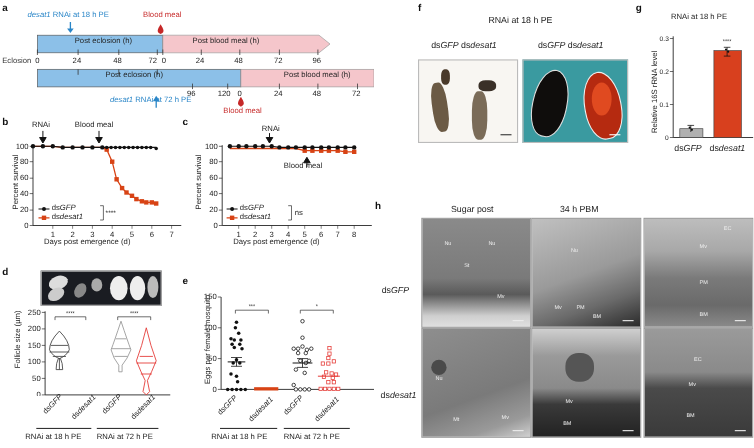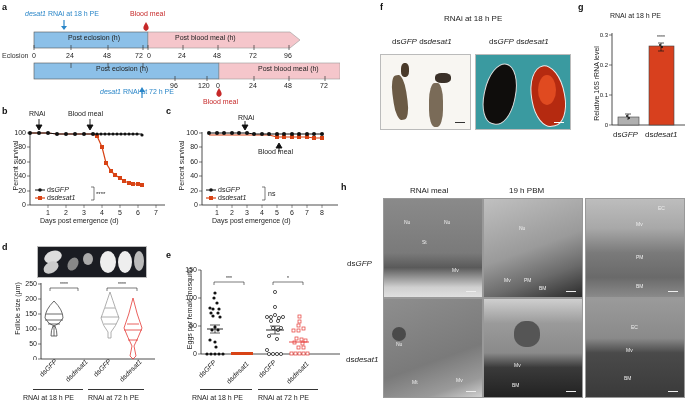--- a/index.html
+++ b/index.html
@@ -517,22 +517,22 @@
         <circle cx="64" cy="22" r="1"></circle>
       </g>
     <text x="63" y="14" font-size="5" text-anchor="middle" fill="#222">****</text>
   </svg>
   <div class="abs t8" style="left:613px;top:130px;"><span>ds</span><i>GFP</i></div>
   <div class="abs t8" style="left:645px;top:130px;"><span>ds</span><i>desat1</i></div>
 </div>
 
 <div>
   <div class="plabel" style="left:341px;top:182px;">h</div>
-  <div class="abs t8" style="left:410px;top:186px;">RNAi meal</div>
-  <div class="abs t8" style="left:509px;top:186px;">19 h PBM</div>
+  <div class="abs t8" style="left:410px;top:186px;">Sugar post</div>
+  <div class="abs t8" style="left:509px;top:186px;">34 h PBM</div>
   <div class="abs t8" style="left:347px;top:259px;"><span>ds</span><i>GFP</i></div>
   <div class="abs t8" style="left:346px;top:355px;"><span>ds</span><i>desat1</i></div>
 
   <div class="em-tile" style="left:383px;top:198px;width:98px;height:98px;background:linear-gradient(180deg,#8a8a8a 0%,#7a7a7a 55%,#5a5a5a 70%,#cfcfcf 90%,#e0e0e0 100%);">
     <span class="em-lbl" style="left:20px;top:20px;">Nu</span>
     <span class="em-lbl" style="left:60px;top:20px;">Nu</span>
     <span class="em-lbl" style="left:38px;top:40px;">St</span>
     <span class="em-lbl" style="left:68px;top:68px;">Mv</span>
     <div class="scale" style="left:82px;top:92px;"></div>
   </div>

